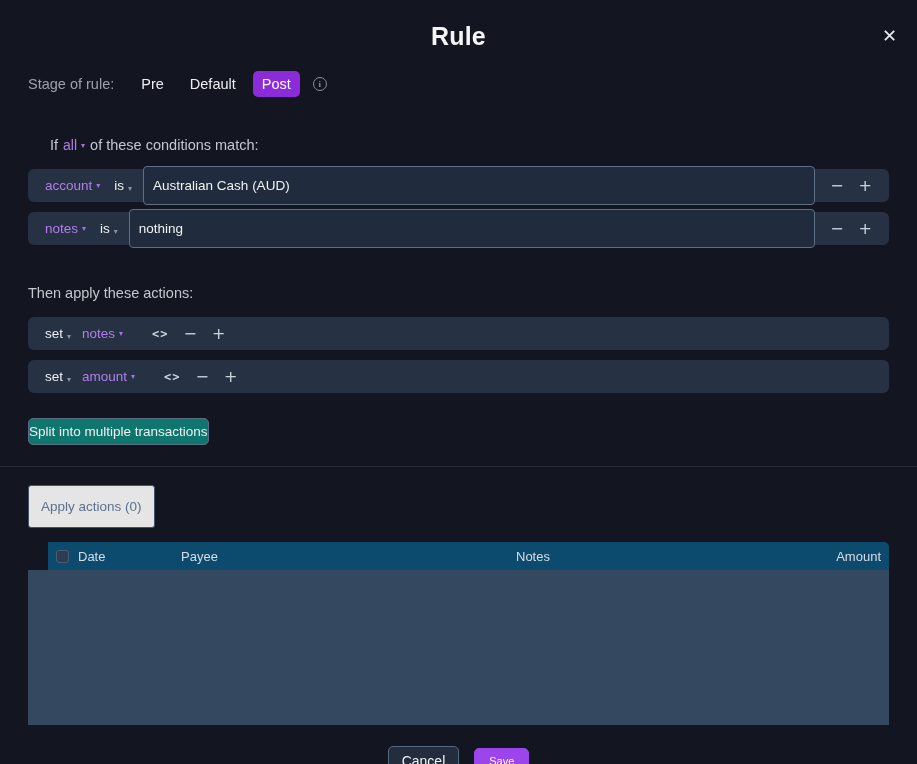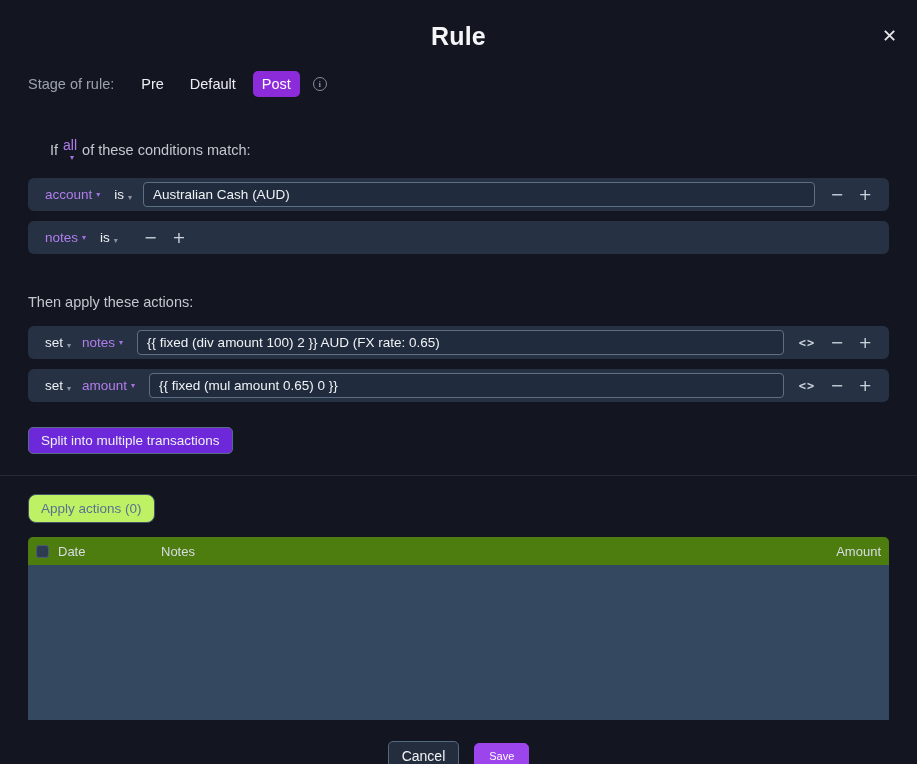--- a/index.html
+++ b/index.html
@@ -63,21 +63,21 @@
   .if-line { margin-top: 40px; display: flex; align-items: center; gap: 5px; margin-left: 22px; }
   .then-line { margin-top: 40px; }
 
   .caret { font-size: 8px; margin-left: 4px; position: relative; top: 0px; }
   .caret.gray { color: #8b93a2; }
   .caret.purple { color: #a273e0; }
 
   .inline-select {
     color: #b27ded; cursor: pointer; background: none; border: none;
     font-size: 14px; font-family: "Liberation Sans", sans-serif;
-    display: inline-flex; align-items: center; flex-direction: column;
+    display: inline-flex; align-items: center;
   }
 
   
   .rule-rows { margin-top: 16px; }
   .rule-row {
     display: flex; align-items: center;
     background: #263243;
     border-radius: 6px;
     height: 33px;
     padding: 0 17px;
@@ -92,21 +92,21 @@
   }
   .op-select {
     color: #eef0f3; font-size: 13.5px;
     background: none; border: none; cursor: pointer;
     display: inline-flex; align-items: flex-end;
     font-family: "Liberation Sans", sans-serif;
     margin-right: 11px; white-space: nowrap;
   }
   .row-input {
     flex: 1;
-    height: 25px;
+    height: 39px;
     background: #202c3d;
     border: 1px solid #5d6f85;
     border-radius: 4px;
     color: #f0f2f5;
     font-size: 13.5px;
     padding: 0 9px;
     font-family: "Liberation Sans", sans-serif;
     outline: none;
     min-width: 0;
   }
@@ -117,58 +117,59 @@
     font-family: "DejaVu Sans", sans-serif;
   }
   .icon-btn.code {
     font-size: 12px; font-weight: 700; letter-spacing: 1px;
     font-family: "DejaVu Sans Mono", monospace;
   }
 
   
   .split-btn {
     margin-top: 15px;
-    background: #6d28d9;
+    background: #0f766e;
     border: 1px solid #5a6c83;
     border-radius: 5px;
     color: #eef0f3;
     font-size: 13.5px;
-    padding: 5px 12px;
+    padding: 5px 0;
     cursor: pointer;
     font-family: "Liberation Sans", sans-serif;
   }
 
   
   .divider { border: none; border-top: 1px solid #262b37; margin-top: 21px; }
 
   
   .transactions-head {
     display: flex; align-items: center; justify-content: space-between;
     margin-top: 18px;
   }
   .transactions-label { font-size: 14.5px; color: #c3c7ce; }
   .apply-btn {
-    background: #bef264;
+    background: #e5e5e5;
     border: 1px solid #41526a;
-    border-radius: 8px;
+    border-radius: 3px;
     color: #5b7191;
     font-size: 13.5px;
-    padding: 6px 12px;
+    padding: 13px 12px;
     cursor: default;
     font-family: "Liberation Sans", sans-serif;
   }
 
   .tx-table { margin-top: 14px; border-radius: 5px 5px 0 0; overflow: hidden; }
   .tx-table-header {
     display: flex; align-items: center;
-    background: #4d7c0f;
+    background: #0c4a6e;
     height: 28px;
     padding: 0 8px;
     font-size: 13px;
     color: #d7dde5;
+    margin-left: 20px;
   }
   .tx-checkbox {
     width: 13px; height: 13px;
     background: #2d3c51;
     border: 1px solid #4a5c73;
     border-radius: 3px;
     margin-right: 9px;
     flex: none;
     cursor: pointer;
   }
@@ -245,52 +246,51 @@
   </div>
   <div class="rule-row">
     <button class="field-select">
         <span>notes</span>
         <span class="caret purple">▾</span>
       </button>
     <button class="op-select">
         <span>is</span>
         <span class="caret gray">▾</span>
       </button>
+    <input class="row-input" value="nothing" style="">
     <button class="icon-btn">−</button>
     <button class="icon-btn">+</button>
   </div>
 </div>
 
 <div class="then-line pad section-label">Then apply these actions:</div>
 
 <div class="rule-rows pad">
   <div class="rule-row">
     <button class="op-select">
         <span>set</span>
         <span class="caret gray">▾</span>
       </button>
     <button class="field-select">
         <span>notes</span>
         <span class="caret purple">▾</span>
       </button>
-    <input class="row-input" value="{{ fixed (div amount 100) 2 }} AUD (FX rate: 0.65)" style="">
     <button class="icon-btn code">&lt;&gt;</button>
     <button class="icon-btn">−</button>
     <button class="icon-btn">+</button>
   </div>
   <div class="rule-row">
     <button class="op-select">
         <span>set</span>
         <span class="caret gray">▾</span>
       </button>
     <button class="field-select">
         <span>amount</span>
         <span class="caret purple">▾</span>
       </button>
-    <input class="row-input" value="{{ fixed (mul amount 0.65) 0 }}" style="">
     <button class="icon-btn code">&lt;&gt;</button>
     <button class="icon-btn">−</button>
     <button class="icon-btn">+</button>
   </div>
 </div>
 
 <div class="pad">
   <button class="split-btn">Split into multiple transactions</button>
 </div>
 
@@ -298,20 +298,21 @@
 
 <div class="transactions-head pad">
   <button class="apply-btn" disabled="">Apply actions (0)</button>
 </div>
 
 <div class="pad">
   <div class="tx-table">
     <div class="tx-table-header">
       <span class="tx-checkbox"></span>
       <span class="col-date">Date</span>
+      <span class="col-payee">Payee</span>
       <span class="col-notes">Notes</span>
       <span class="col-amount">Amount</span>
     </div>
     <div class="tx-table-body"></div>
   </div>
 </div>
 
 <div class="modal-footer pad">
   <button class="cancel-btn">Cancel</button>
   <button class="save-btn">Save</button>

